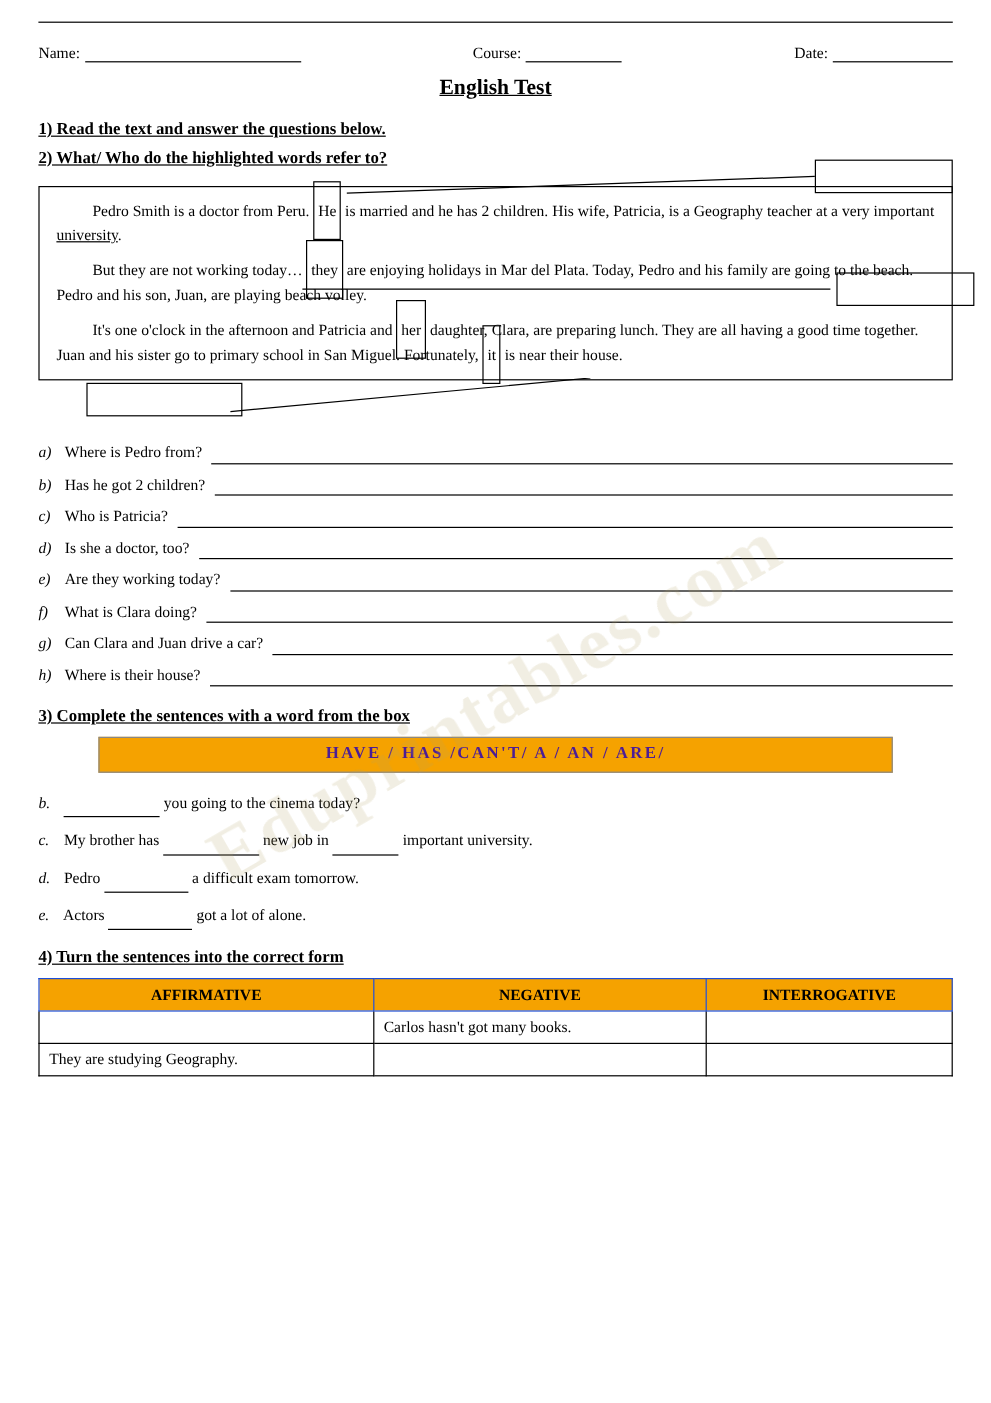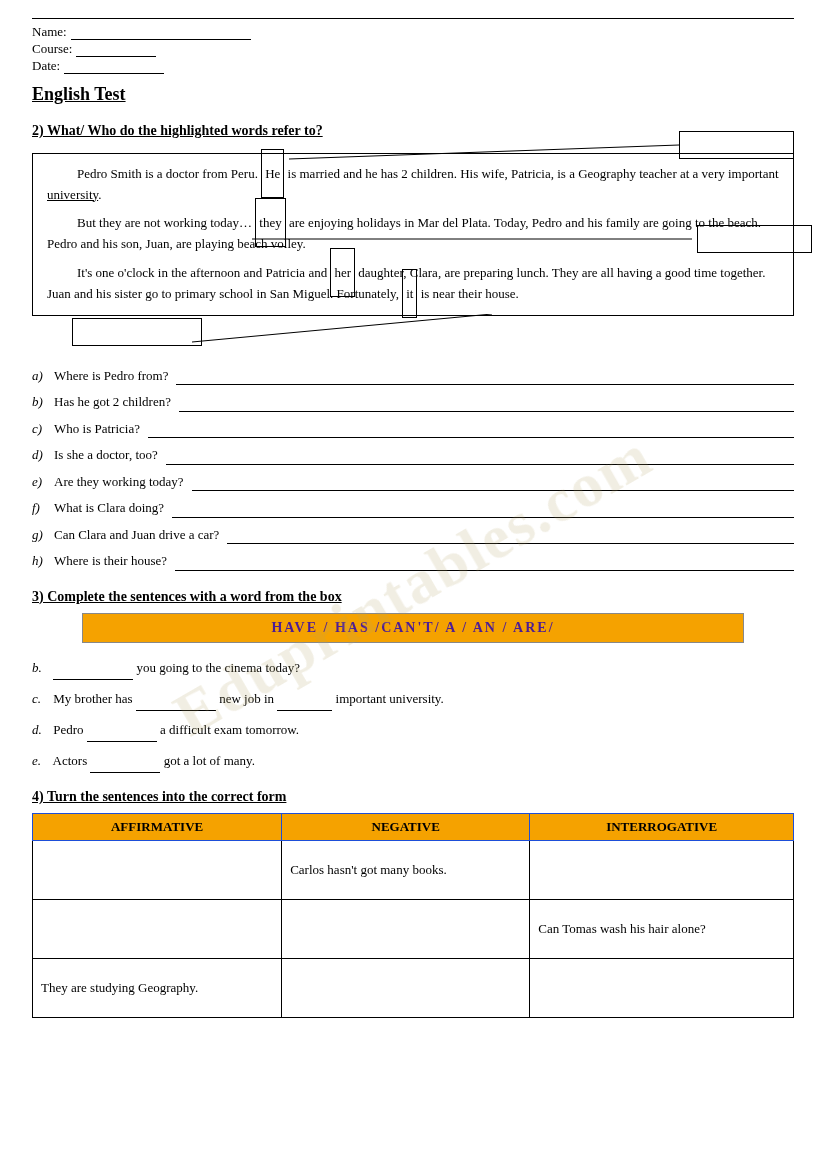--- a/index.html
+++ b/index.html
@@ -8,35 +8,36 @@
       font-family: 'Times New Roman', Times, serif;
       font-size: 13px;
       color: #000;
       width: 826px;
       min-height: 1169px;
       padding: 18px 32px 18px 32px;
     }
     .header-row {
       display: flex;
       justify-content: space-between;
+      align-items: flex-end;
       margin-bottom: 10px;
       border-top: 1px solid #000;
-      padding-top: 4px;
-      flex-direction: column;
+      padding-top: 16px;
     }
     .header-field {
       display: flex;
       align-items: flex-end;
       gap: 4px;
     }
     .header-line {
       border-bottom: 1px solid #000;
       display: inline-block;
     }
     .page-title {
+      text-align: center;
       font-size: 18px;
       font-weight: bold;
       text-decoration: underline;
       margin-bottom: 14px;
       font-family: 'Times New Roman', Times, serif;
     }
     .section-header {
       font-weight: bold;
       text-decoration: underline;
       margin-bottom: 4px;
@@ -145,21 +146,21 @@
     .transform-table th {
       background: #f5a200;
       border: 1px solid #1d4ed8;
       padding: 5px 8px;
       text-align: center;
       font-weight: bold;
       font-size: 13px;
     }
     .transform-table td {
       border: 1px solid #000;
-      padding: 21px 8px;
+      padding: 5px 8px;
       min-height: 26px;
       height: 26px;
     }
     .watermark {
       position: fixed;
       top: 50%;
       left: 50%;
       transform: translate(-50%, -50%) rotate(-30deg);
       font-size: 62px;
       color: rgba(180,160,100,0.18);
@@ -186,20 +187,21 @@
   </div>
   <div class="header-field">
     <span>Date:</span>
     <span class="header-line" style="width:100px;">&nbsp;</span>
   </div>
 </div>
 
 <div class="page-title">English Test</div>
 
 <div class="instructions section-block">
+  <p>1)  Read the text and answer the questions below.</p>
   <p>2)  What/ Who do the highlighted words refer to?</p>
 </div>
 
 <div class="passage-container" style="margin-bottom:50px;">
 
   <div style="position:absolute; top:-22px; right:0px; width:115px; height:28px; border:1px solid #000;"></div>
 
   <svg style="position:absolute;top:-22px;right:0;width:760px;height:30px;pointer-events:none;">
     <line x1="255" y1="28" x2="645" y2="14" stroke="#000" stroke-width="1"></line>
   </svg>
@@ -292,21 +294,21 @@
     <li>
       <span class="fill-label">d.</span>
       <span> Pedro </span>
       <span class="blank" style="min-width:70px;">&nbsp;</span>
       <span> a difficult exam tomorrow.</span>
     </li>
     <li>
       <span class="fill-label">e.</span>
       <span> Actors </span>
       <span class="blank" style="min-width:70px;">&nbsp;</span>
-      <span> got a lot of many.</span>
+      <span> got a lot of alone.</span>
     </li>
   </ul>
 </div>
 
 <div class="section-block" style="margin-top:8px;">
   <p class="section-header">4)  Turn the sentences into the correct form</p>
   <table class="transform-table">
     <thead>
       <tr>
         <th>AFFIRMATIVE</th>
@@ -314,24 +316,19 @@
         <th>INTERROGATIVE</th>
       </tr>
     </thead>
     <tbody>
       <tr>
         <td>&nbsp;</td>
         <td>Carlos hasn't got many books.</td>
         <td>&nbsp;</td>
       </tr>
       <tr>
-        <td>&nbsp;</td>
-        <td>&nbsp;</td>
-        <td>Can Tomas wash his hair alone?</td>
-      </tr>
-      <tr>
         <td>They are studying Geography.</td>
         <td>&nbsp;</td>
         <td>&nbsp;</td>
       </tr>
     </tbody>
   </table>
 </div>
 
 </body></html>

